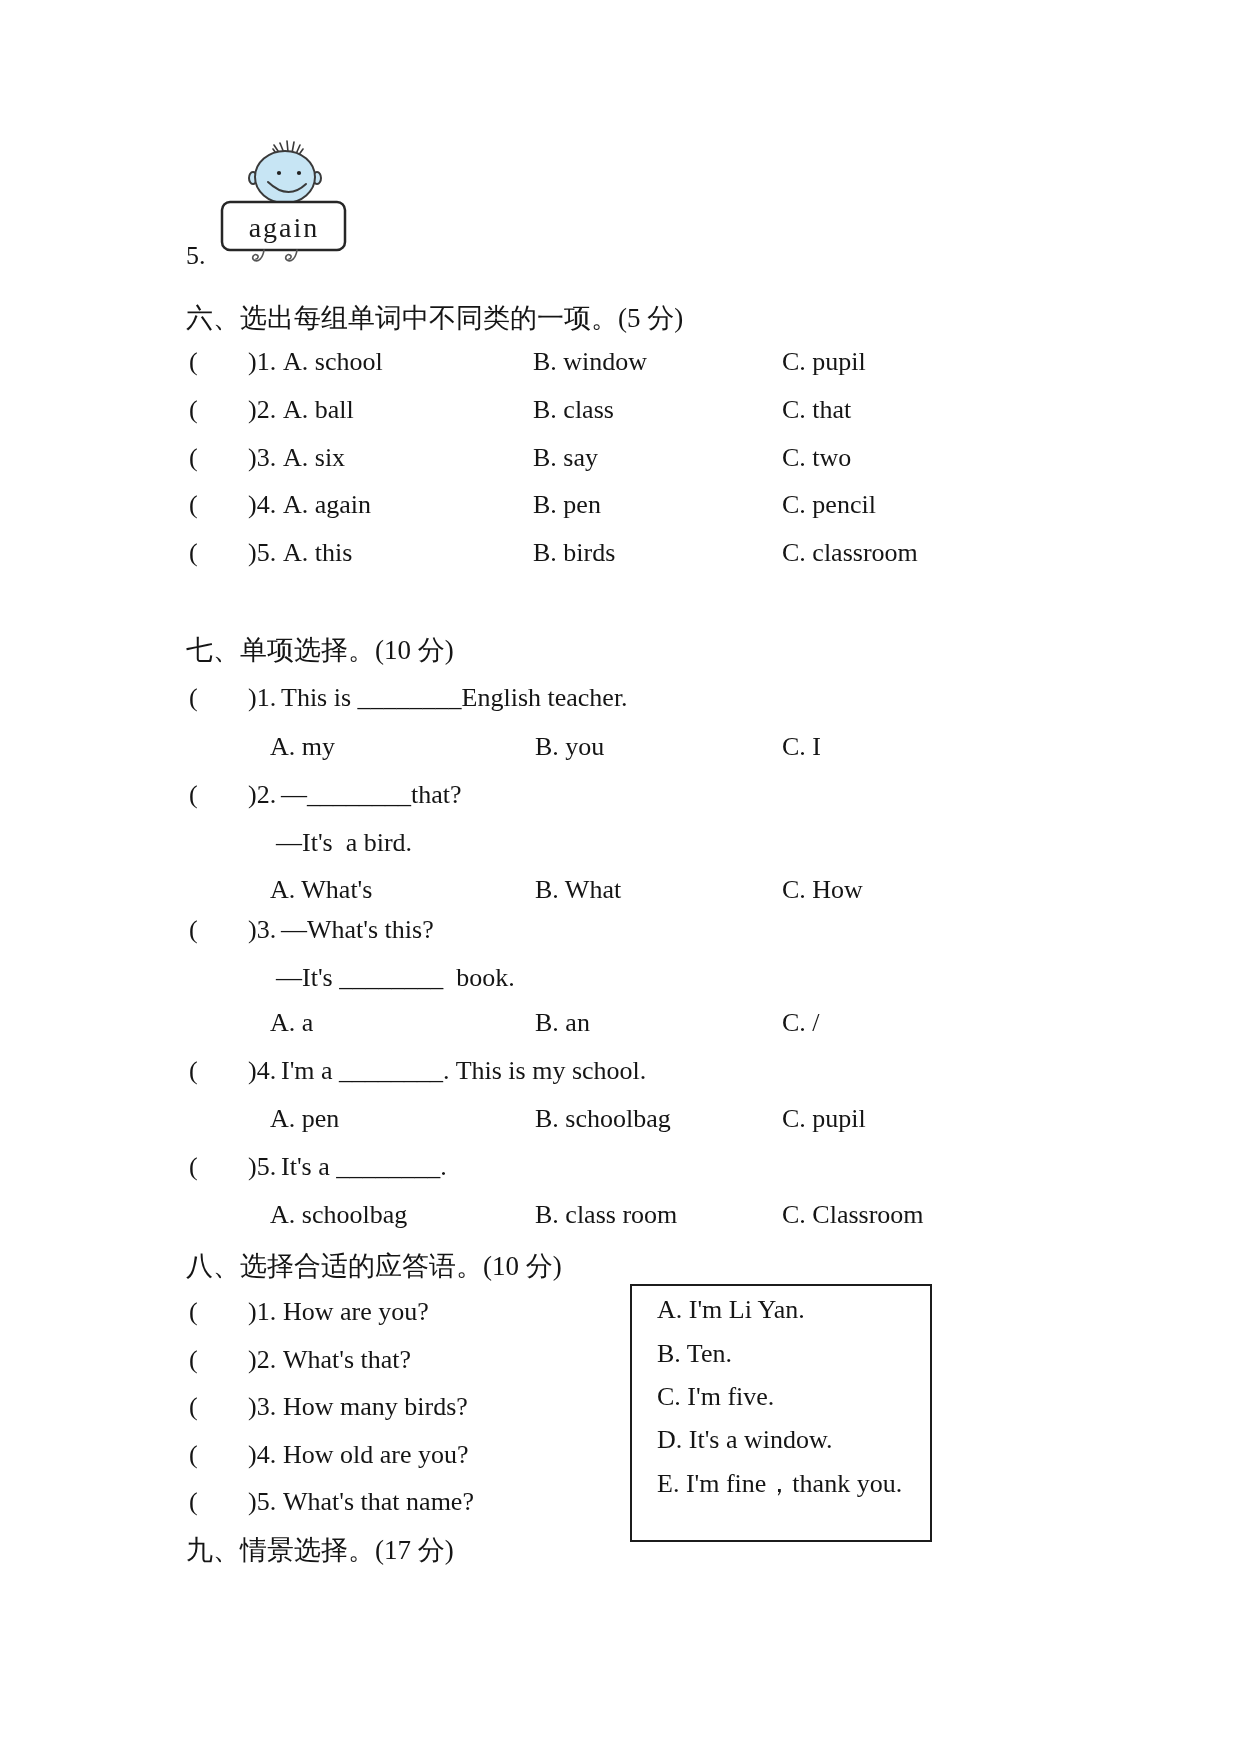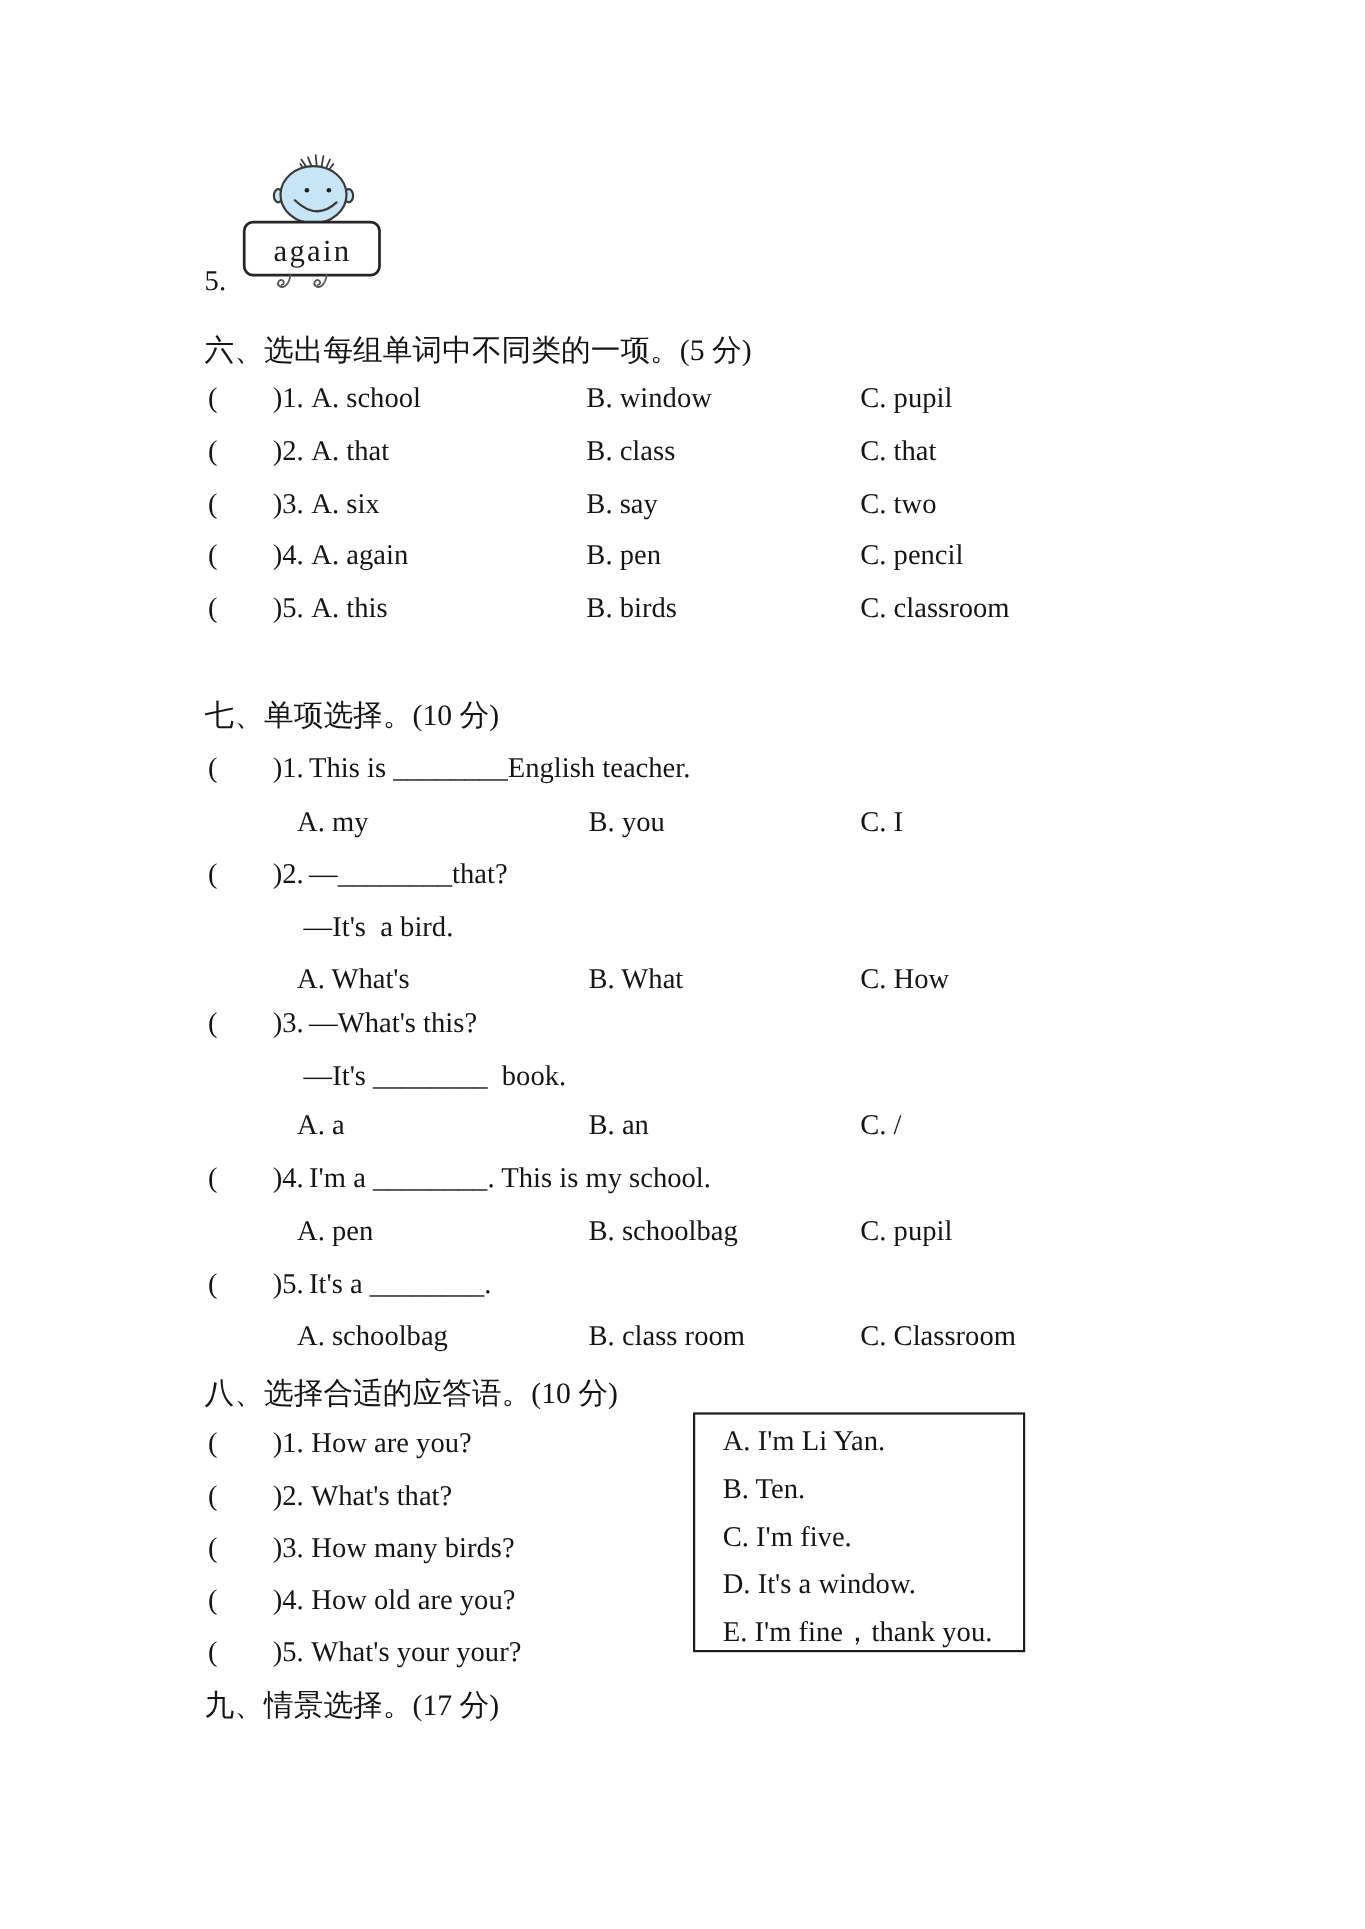--- a/index.html
+++ b/index.html
@@ -1,20 +1,20 @@
 <!DOCTYPE html>
 <html><head>
 <meta charset="utf-8">
 <style>
   html,body { margin:0; padding:0; background:#ffffff; }
   body { width:1241px; height:1754px; font-family:"Liberation Serif","DejaVu Serif",serif; color:#151515; }
   .page { position:relative; width:1241px; height:1754px; background:#fff; overflow:hidden; }
   .line { position:absolute; font-size:26px; line-height:34px; white-space:pre; color:#151515; }
   .heading { font-size:27px; }
-  .answer-box { position:absolute; left:630px; top:1284px; width:302px; height:218px; border:2px solid #1c1c1c; background:#fff; box-sizing:border-box;padding-left:16px; }
+  .answer-box { position:absolute; left:630px; top:1284px; width:302px; height:258px; border:2px solid #1c1c1c; background:#fff; box-sizing:border-box;padding-left:16px; }
   .answer-box .item { position:absolute; left:25px; font-size:26px; line-height:34px; white-space:pre; }
   .mascot-wrap { position:absolute; left:200px; top:138px; width:160px; height:135px;text-align:right; }
 </style>
 </head>
 <body>
 
 <div class="page">
 
   <div class="mascot-wrap">
     <svg width="160" height="135" viewBox="0 0 160 135">
@@ -56,21 +56,21 @@
     <div>
       <span class="line" style="left:189px;top:345px">(</span>
       <span class="line" style="left:248px;top:345px">)1.</span>
       <span class="line" style="left:283px;top:345px">A. school</span>
       <span class="line" style="left:533px;top:345px">B. window</span>
       <span class="line" style="left:782px;top:345px">C. pupil</span>
     </div>
     <div>
       <span class="line" style="left:189px;top:393px">(</span>
       <span class="line" style="left:248px;top:393px">)2.</span>
-      <span class="line" style="left:283px;top:393px">A. that</span>
+      <span class="line" style="left:283px;top:393px">A. ball</span>
       <span class="line" style="left:533px;top:393px">B. class</span>
       <span class="line" style="left:782px;top:393px">C. that</span>
     </div>
     <div>
       <span class="line" style="left:189px;top:441px">(</span>
       <span class="line" style="left:248px;top:441px">)3.</span>
       <span class="line" style="left:283px;top:441px">A. six</span>
       <span class="line" style="left:533px;top:441px">B. say</span>
       <span class="line" style="left:782px;top:441px">C. two</span>
     </div>
@@ -145,21 +145,21 @@
     <span class="line" style="left:189px;top:1390px">(</span>
     <span class="line" style="left:248px;top:1390px">)3.</span>
     <span class="line" style="left:283px;top:1390px">How many birds?</span>
 
     <span class="line" style="left:189px;top:1438px">(</span>
     <span class="line" style="left:248px;top:1438px">)4.</span>
     <span class="line" style="left:283px;top:1438px">How old are you?</span>
 
     <span class="line" style="left:189px;top:1485px">(</span>
     <span class="line" style="left:248px;top:1485px">)5.</span>
-    <span class="line" style="left:283px;top:1485px">What's your your?</span>
+    <span class="line" style="left:283px;top:1485px">What's that name?</span>
 
     <div class="answer-box">
       <span class="item" style="top:7px">A. I'm Li Yan.</span>
       <span class="item" style="top:51px">B. Ten.</span>
       <span class="item" style="top:94px">C. I'm five.</span>
       <span class="item" style="top:137px">D. It's a window.</span>
       <span class="item" style="top:181px">E. I'm fine，thank you.</span>
     </div>
   </div>
 

